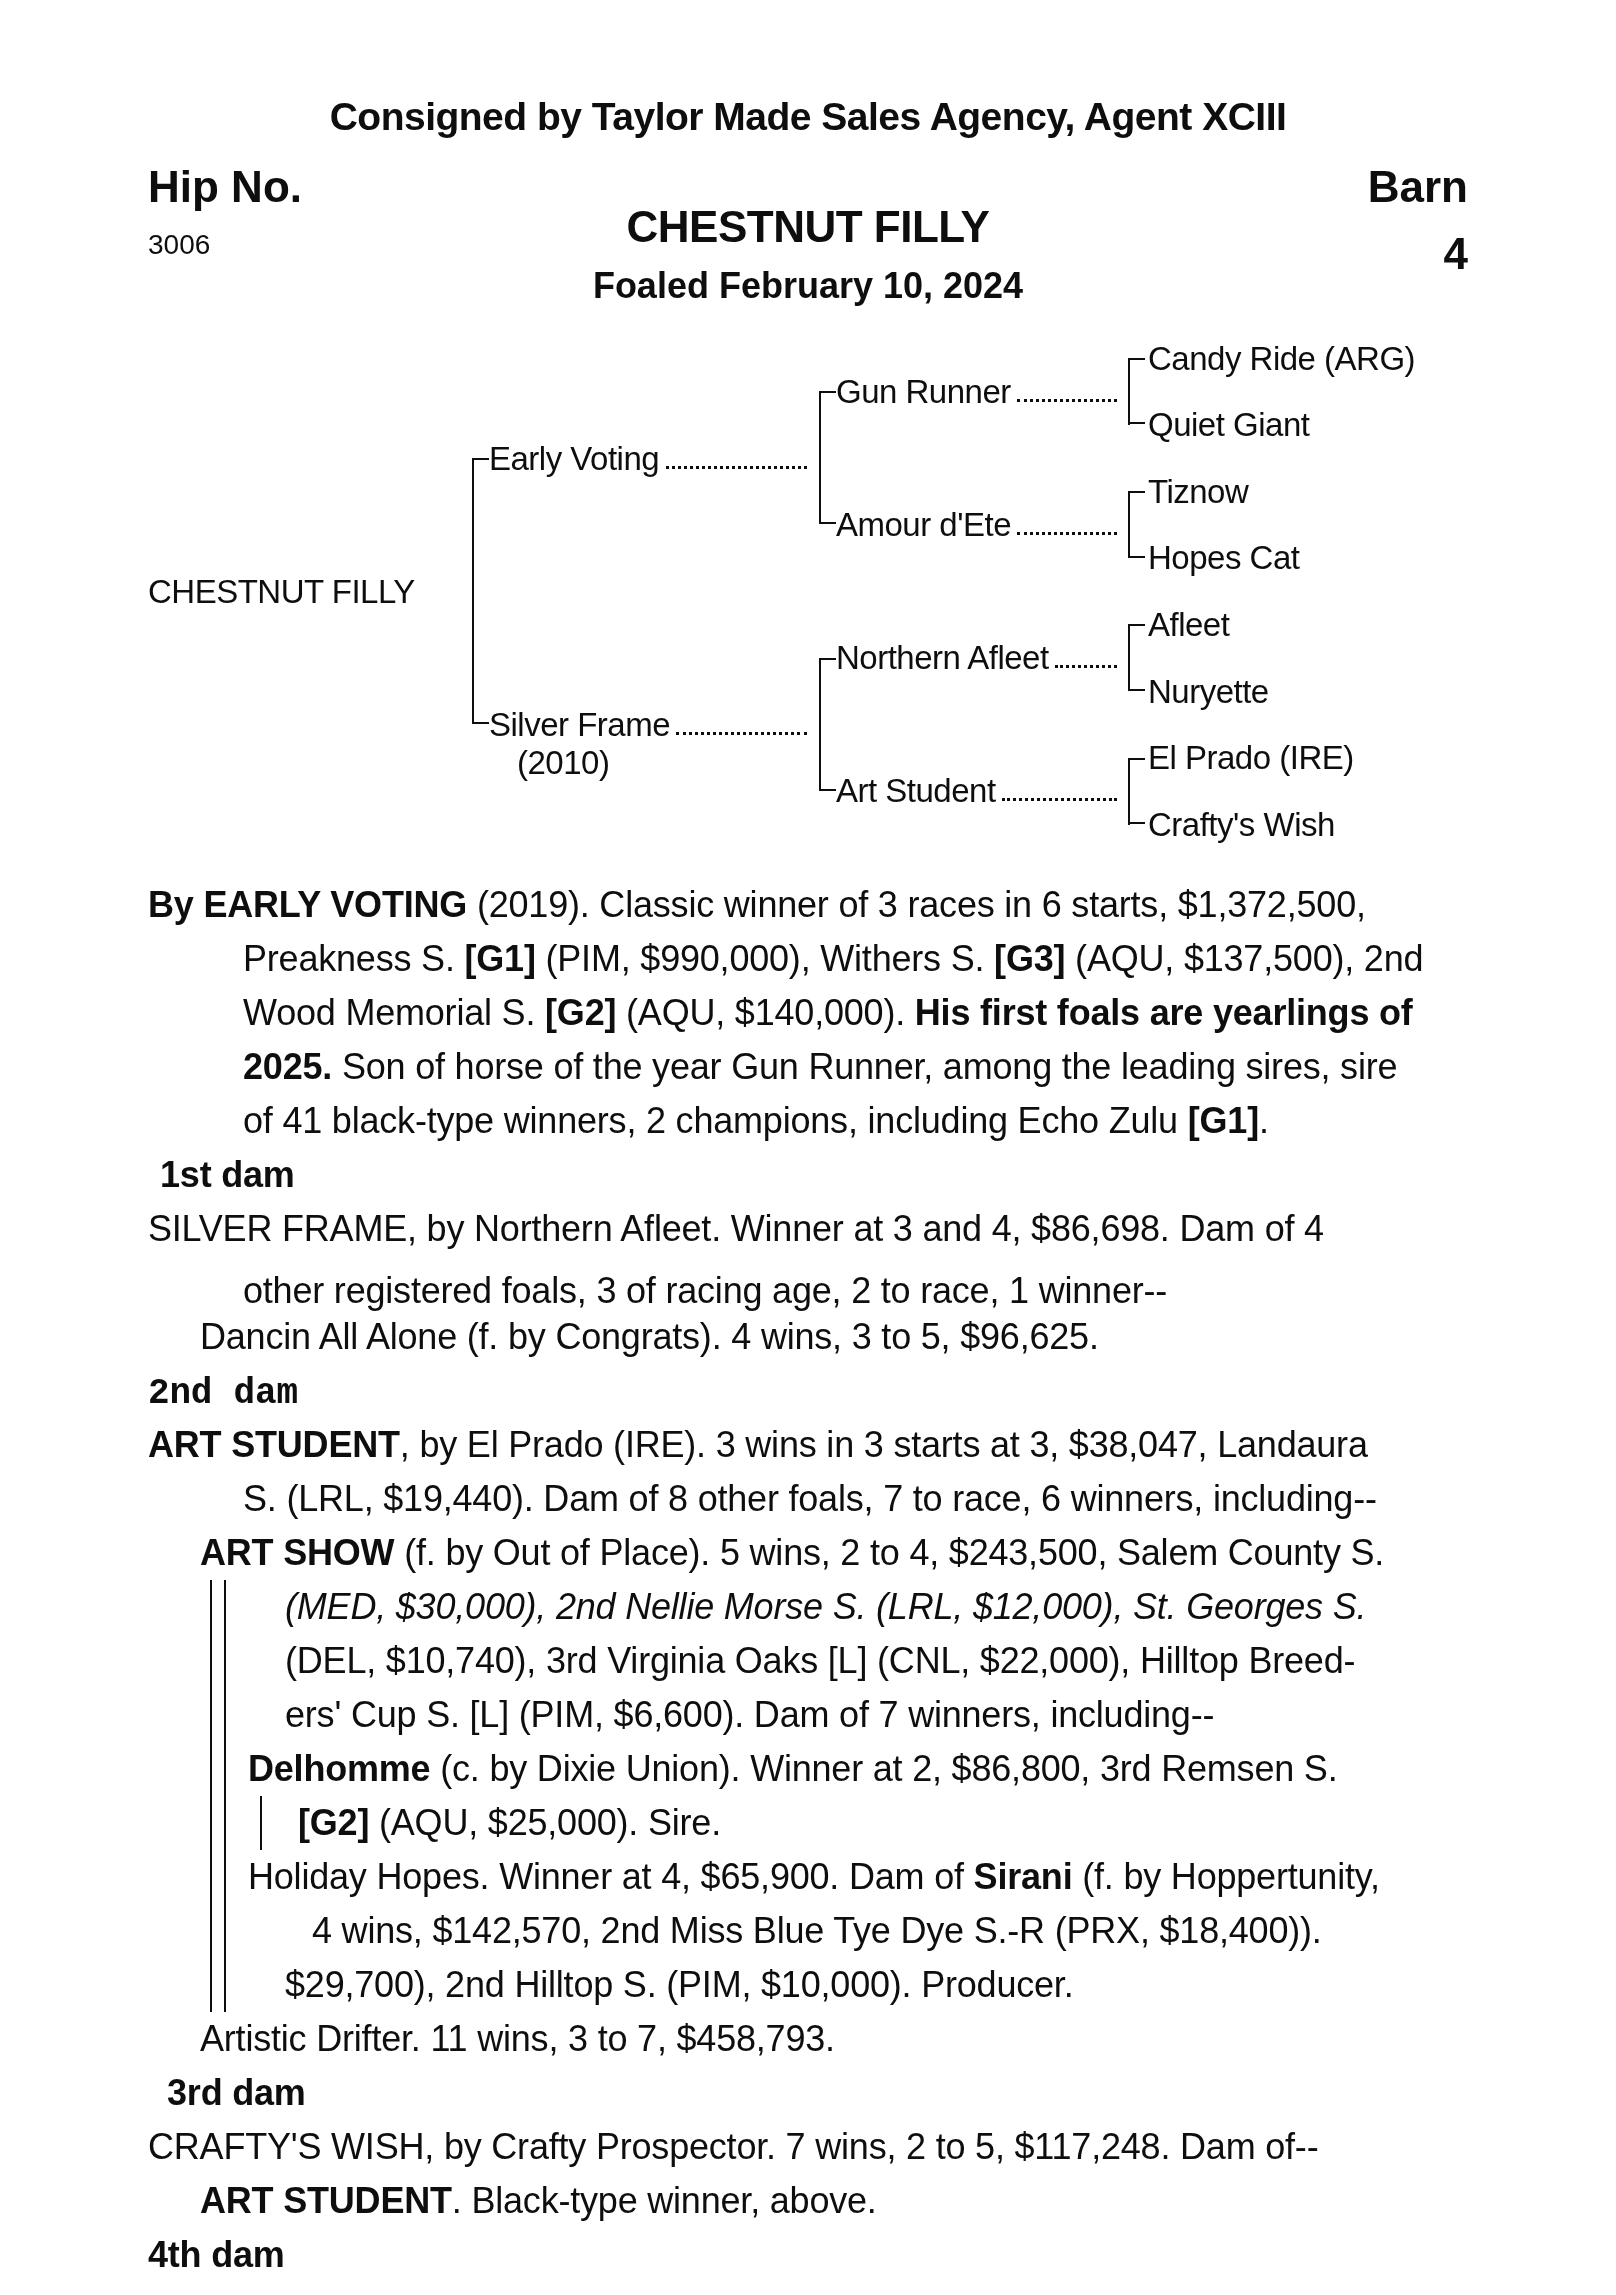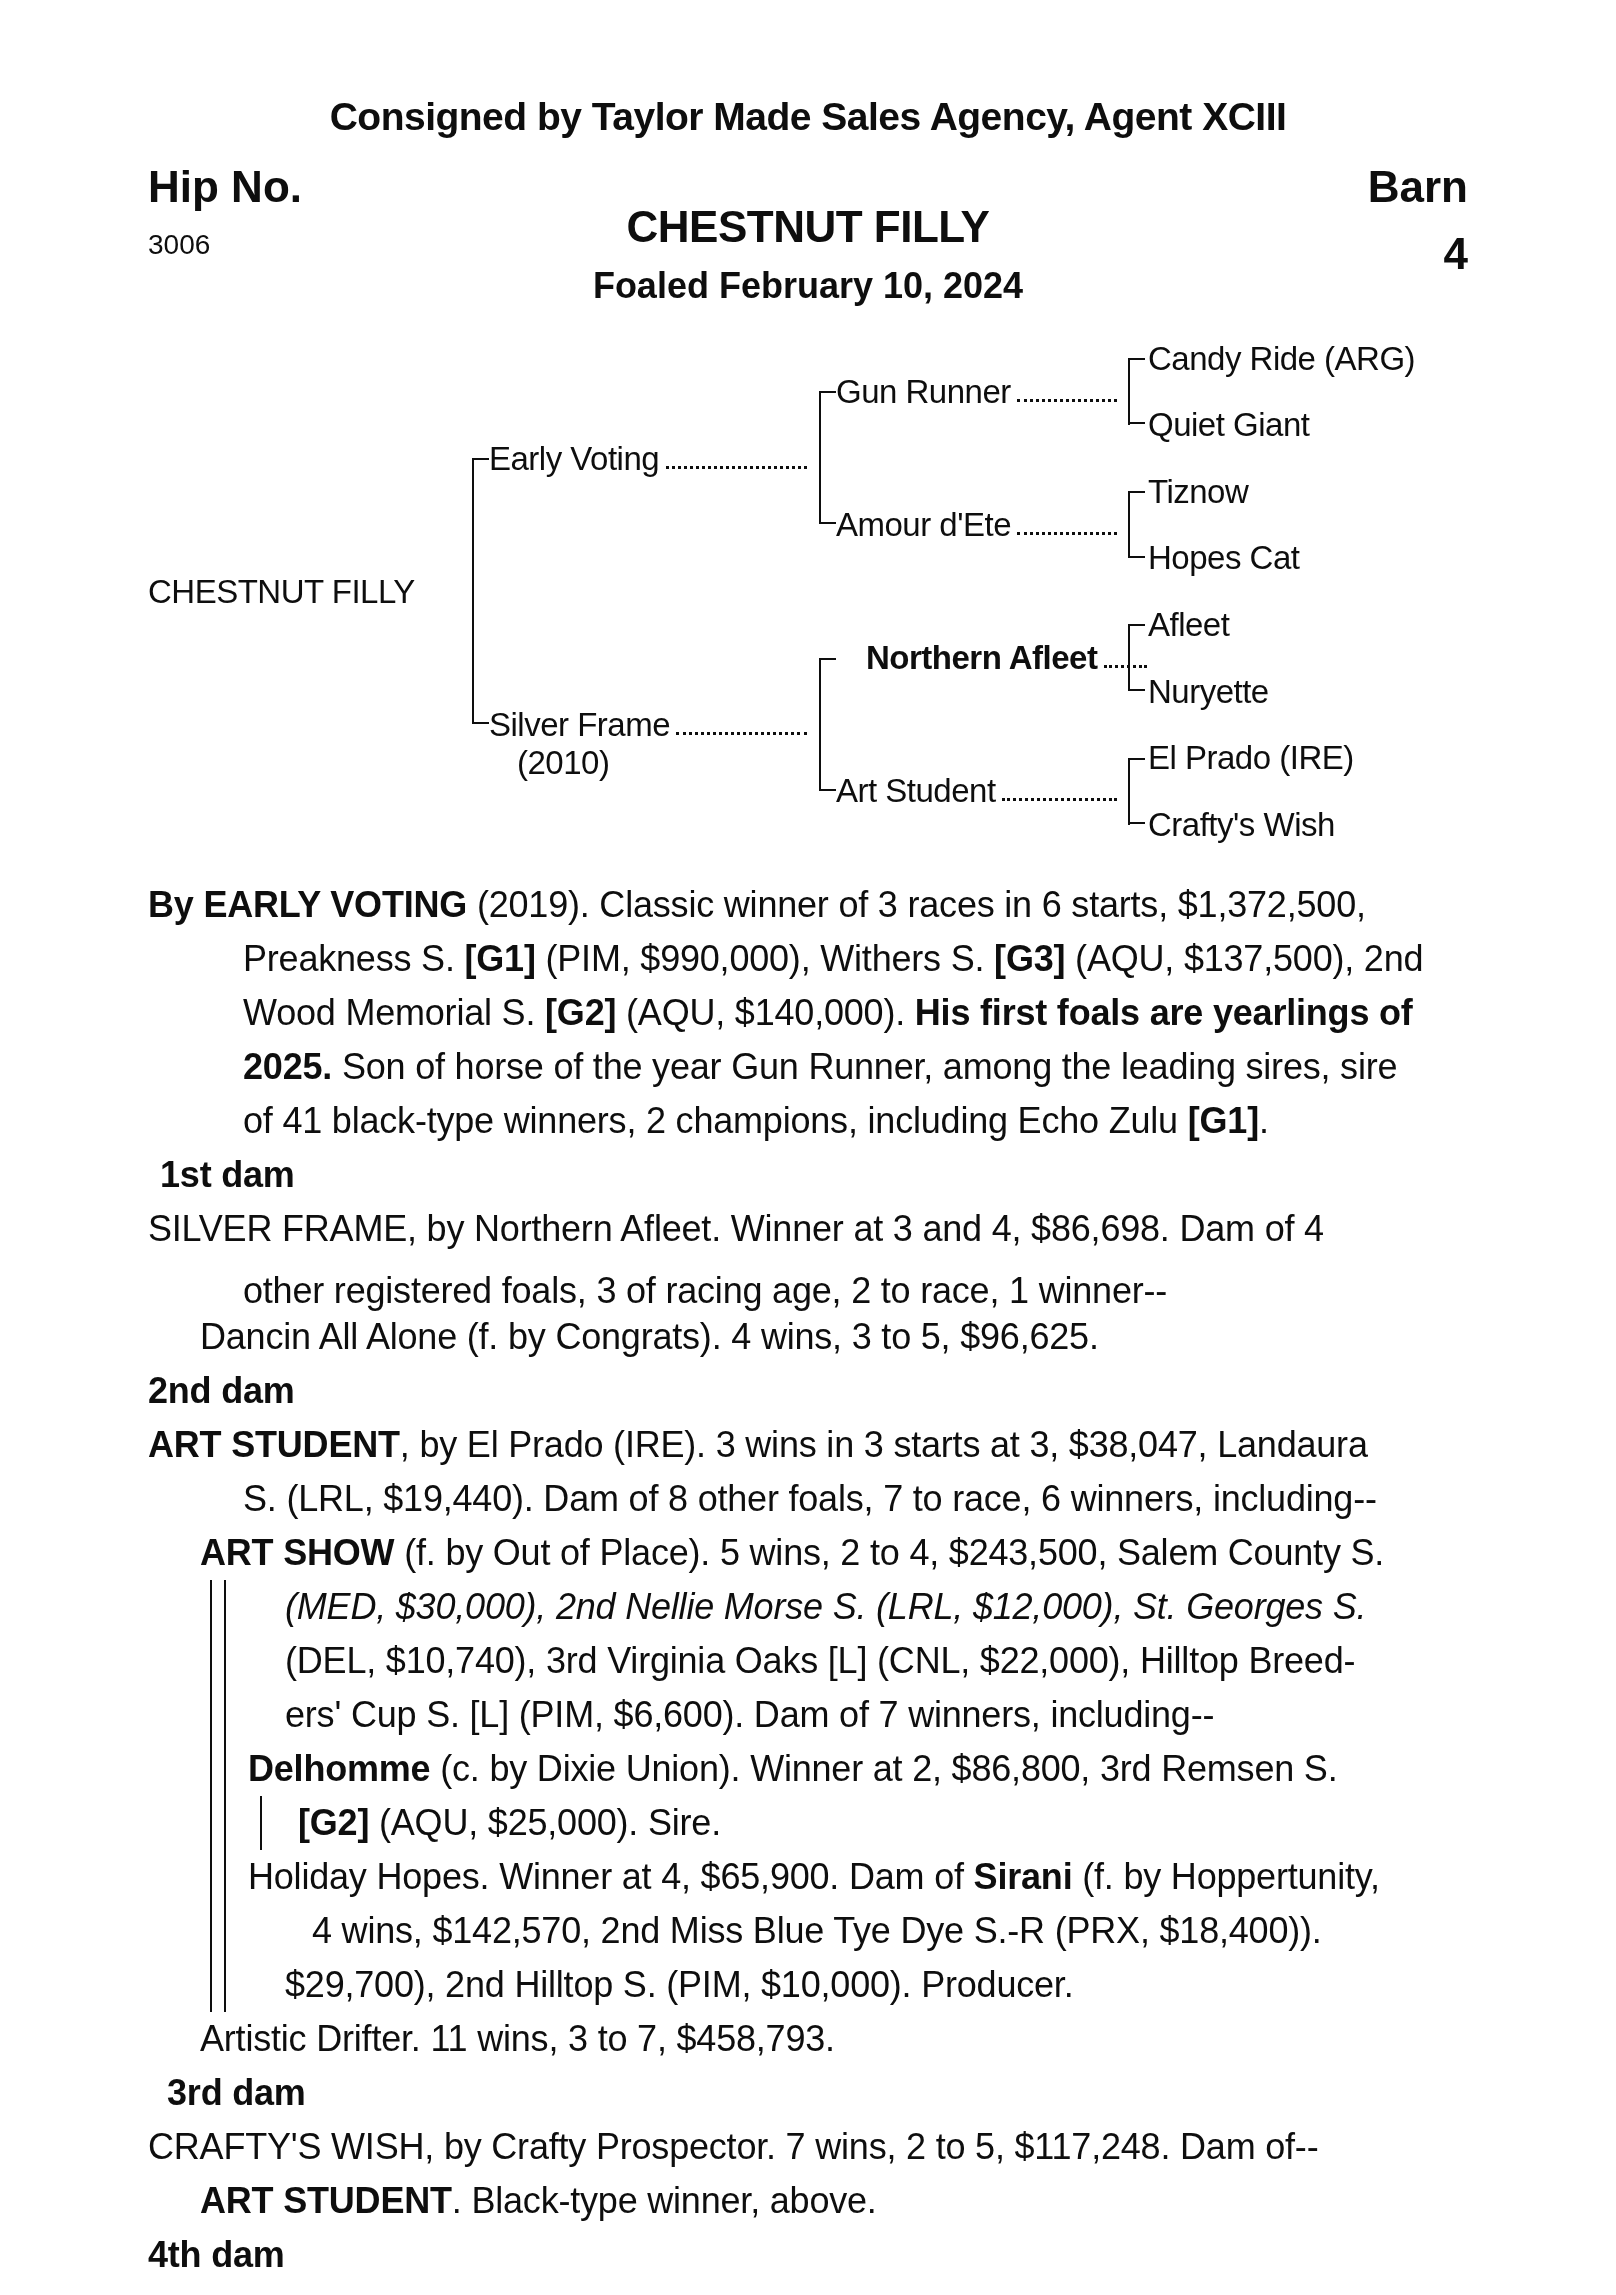--- a/index.html
+++ b/index.html
@@ -59,21 +59,21 @@
     <div class="hstub" style="left: 472px; top: 458px;"></div>
     <div class="hstub" style="left: 472px; top: 722px;"></div>
     <div class="pname" style="left: 836px; top: 373px; width: 281px;">
       <span>Gun Runner</span>
       <div class="leader"></div>
     </div>
     <div class="pname" style="left: 836px; top: 506px; width: 281px;">
       <span>Amour d'Ete</span>
       <div class="leader"></div>
     </div>
-    <div class="pname" style="left: 866px; top: 639px; width: 281px; font-weight: bold;">
+    <div class="pname" style="left: 836px; top: 639px; width: 281px;">
       <span>Northern Afleet</span>
       <div class="leader"></div>
     </div>
     <div class="pname" style="left: 836px; top: 772px; width: 281px;">
       <span>Art Student</span>
       <div class="leader"></div>
     </div>
     <div class="vrule" style="left: 819px; top: 391px; height: 133px;"></div>
     <div class="hstub" style="left: 819px; top: 391px;"></div>
     <div class="hstub" style="left: 819px; top: 522px;"></div>
@@ -121,21 +121,21 @@
 <div id="catalog">
     <div class="bline"><span class="txt" style="padding-left: 148px;"><b>By EARLY VOTING</b><span> (2019). Classic winner of 3 races in 6 starts, $1,372,500,</span></span></div>
     <div class="bline"><span class="txt" style="padding-left: 243px;"><span>Preakness S. </span><b>[G1]</b><span> (PIM, $990,000), Withers S. </span><b>[G3]</b><span> (AQU, $137,500), 2nd</span></span></div>
     <div class="bline"><span class="txt" style="padding-left: 243px;"><span>Wood Memorial S. </span><b>[G2]</b><span> (AQU, $140,000). </span><b>His first foals are yearlings of</b></span></div>
     <div class="bline"><span class="txt" style="padding-left: 243px;"><b>2025.</b><span> Son of horse of the year Gun Runner, among the leading sires, sire</span></span></div>
     <div class="bline"><span class="txt" style="padding-left: 243px;"><span>of 41 black-type winners, 2 champions, including Echo Zulu </span><b>[G1]</b><span>.</span></span></div>
     <div class="bline"><span class="txt" style="padding-left: 148px; margin-left: 12px;"><b>1st dam</b></span></div>
     <div class="bline"><span class="txt" style="padding-left: 148px;"><span>SILVER FRAME, by Northern Afleet. Winner at 3 and 4, $86,698. Dam of 4</span></span></div>
     <div class="bline"><span class="txt" style="padding-left: 243px; margin-top: 8px;"><span>other registered foals, 3 of racing age, 2 to race, 1 winner--</span></span></div>
     <div class="bline"><span class="txt" style="padding-left: 200px;"><span>Dancin All Alone (f. by Congrats). 4 wins, 3 to 5, $96,625.</span></span></div>
-    <div class="bline"><span class="txt" style="padding-left: 148px;"><b>2nd dam</b></span></div>
+    <div class="bline"><span class="txt" style="padding-left: 148px; font-family: Liberation Mono, monospace;"><b>2nd dam</b></span></div>
     <div class="bline"><span class="txt" style="padding-left: 148px;"><b>ART STUDENT</b><span>, by El Prado (IRE). 3 wins in 3 starts at 3, $38,047, Landaura</span></span></div>
     <div class="bline"><span class="txt" style="padding-left: 243px;"><span>S. (LRL, $19,440). Dam of 8 other foals, 7 to race, 6 winners, including--</span></span></div>
     <div class="bline"><span class="txt" style="padding-left: 200px;"><b>ART SHOW</b><span> (f. by Out of Place). 5 wins, 2 to 4, $243,500, Salem County S.</span></span></div>
     <div class="bline"><span class="bar" style="left: 210px;"></span><span class="bar" style="left: 224px;"></span><span class="txt" style="padding-left: 285px; font-style: italic;"><span>(MED, $30,000), 2nd Nellie Morse S. (LRL, $12,000), St. Georges S.</span></span></div>
     <div class="bline"><span class="bar" style="left: 210px;"></span><span class="bar" style="left: 224px;"></span><span class="txt" style="padding-left: 285px;"><span>(DEL, $10,740), 3rd Virginia Oaks [L] (CNL, $22,000), Hilltop Breed-</span></span></div>
     <div class="bline"><span class="bar" style="left: 210px;"></span><span class="bar" style="left: 224px;"></span><span class="txt" style="padding-left: 285px;"><span>ers' Cup S. [L] (PIM, $6,600). Dam of 7 winners, including--</span></span></div>
     <div class="bline"><span class="bar" style="left: 210px;"></span><span class="bar" style="left: 224px;"></span><span class="txt" style="padding-left: 248px;"><b>Delhomme</b><span> (c. by Dixie Union). Winner at 2, $86,800, 3rd Remsen S.</span></span></div>
     <div class="bline"><span class="bar" style="left: 210px;"></span><span class="bar" style="left: 224px;"></span><span class="bar" style="left: 260px;"></span><span class="txt" style="padding-left: 298px;"><b>[G2]</b><span> (AQU, $25,000). Sire.</span></span></div>
     <div class="bline"><span class="bar" style="left: 210px;"></span><span class="bar" style="left: 224px;"></span><span class="txt" style="padding-left: 248px;"><span>Holiday Hopes. Winner at 4, $65,900. Dam of </span><b>Sirani</b><span> (f. by Hoppertunity,</span></span></div>
     <div class="bline"><span class="bar" style="left: 210px;"></span><span class="bar" style="left: 224px;"></span><span class="txt" style="padding-left: 312px;"><span>4 wins, $142,570, 2nd Miss Blue Tye Dye S.-R (PRX, $18,400)).</span></span></div>

